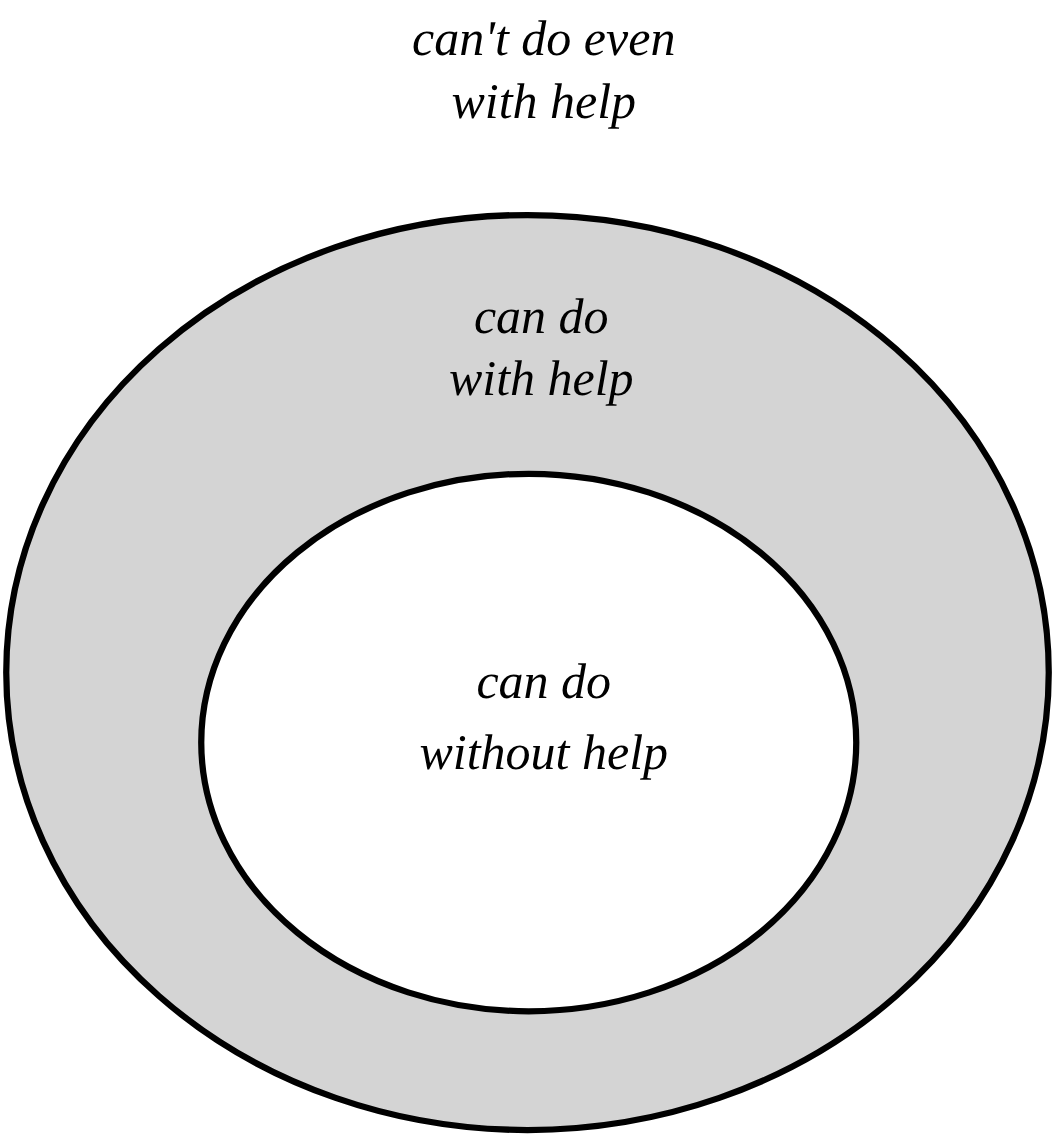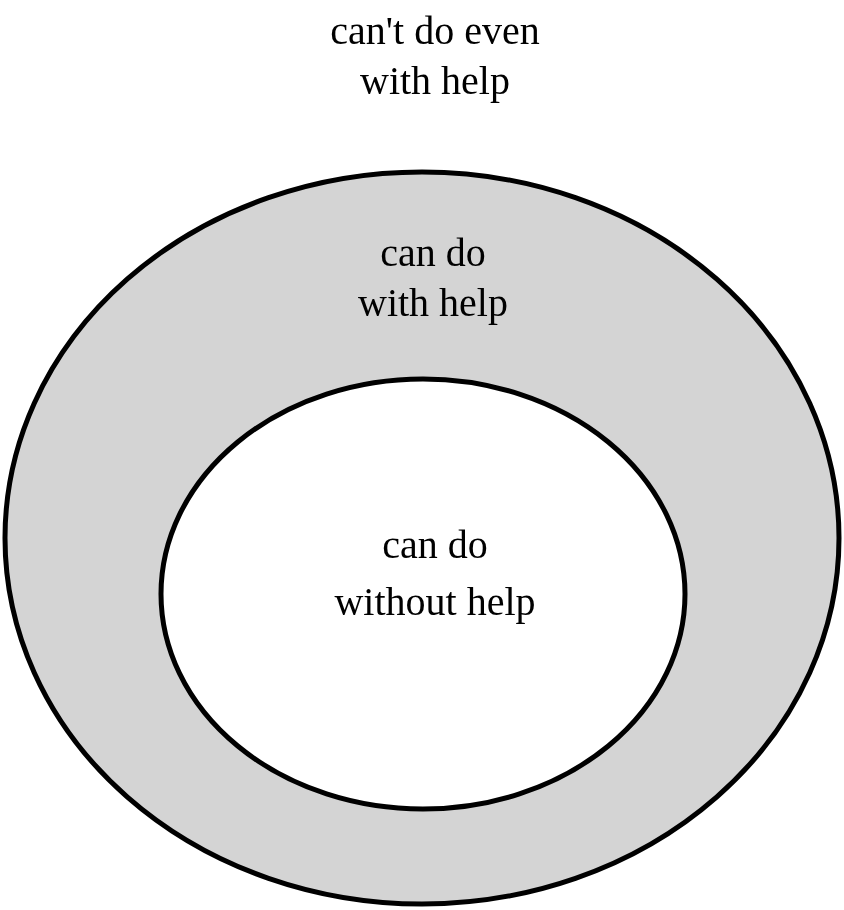--- a/index.html
+++ b/index.html
@@ -32,21 +32,21 @@
     font-size: 40px;
     fill: #000000;
     text-anchor: middle;
     dominant-baseline: auto;
     white-space: pre;
   }
 </style>
 </head>
 <body style="width: 844px; height: 910px; background: rgb(255, 255, 255);">
 
-<div id="diagram-root" style="width: 844px; height: 772px;">
+<div id="diagram-root" style="width: 844px; height: 772px; font-style: italic;">
   <svg class="diagram-canvas" viewBox="0 0 844 910" xmlns="http://www.w3.org/2000/svg">
 
     <rect x="0" y="0" width="844" height="910" fill="#FFFFFF"></rect>
 
     <ellipse id="outer-ellipse" cx="422" cy="538" rx="417" ry="366" fill="#D4D4D4" stroke="#000000" stroke-width="5"></ellipse>
 
     <ellipse id="inner-ellipse" cx="423" cy="594" rx="262" ry="215" fill="#FFFFFF" stroke="#000000" stroke-width="5"></ellipse>
 
     <text class="zone-label" id="outside-label-line-1" x="435" y="44" fill="#000000">can't do even</text>
     <text class="zone-label" id="outside-label-line-2" x="435" y="94" fill="#000000">with help</text>

